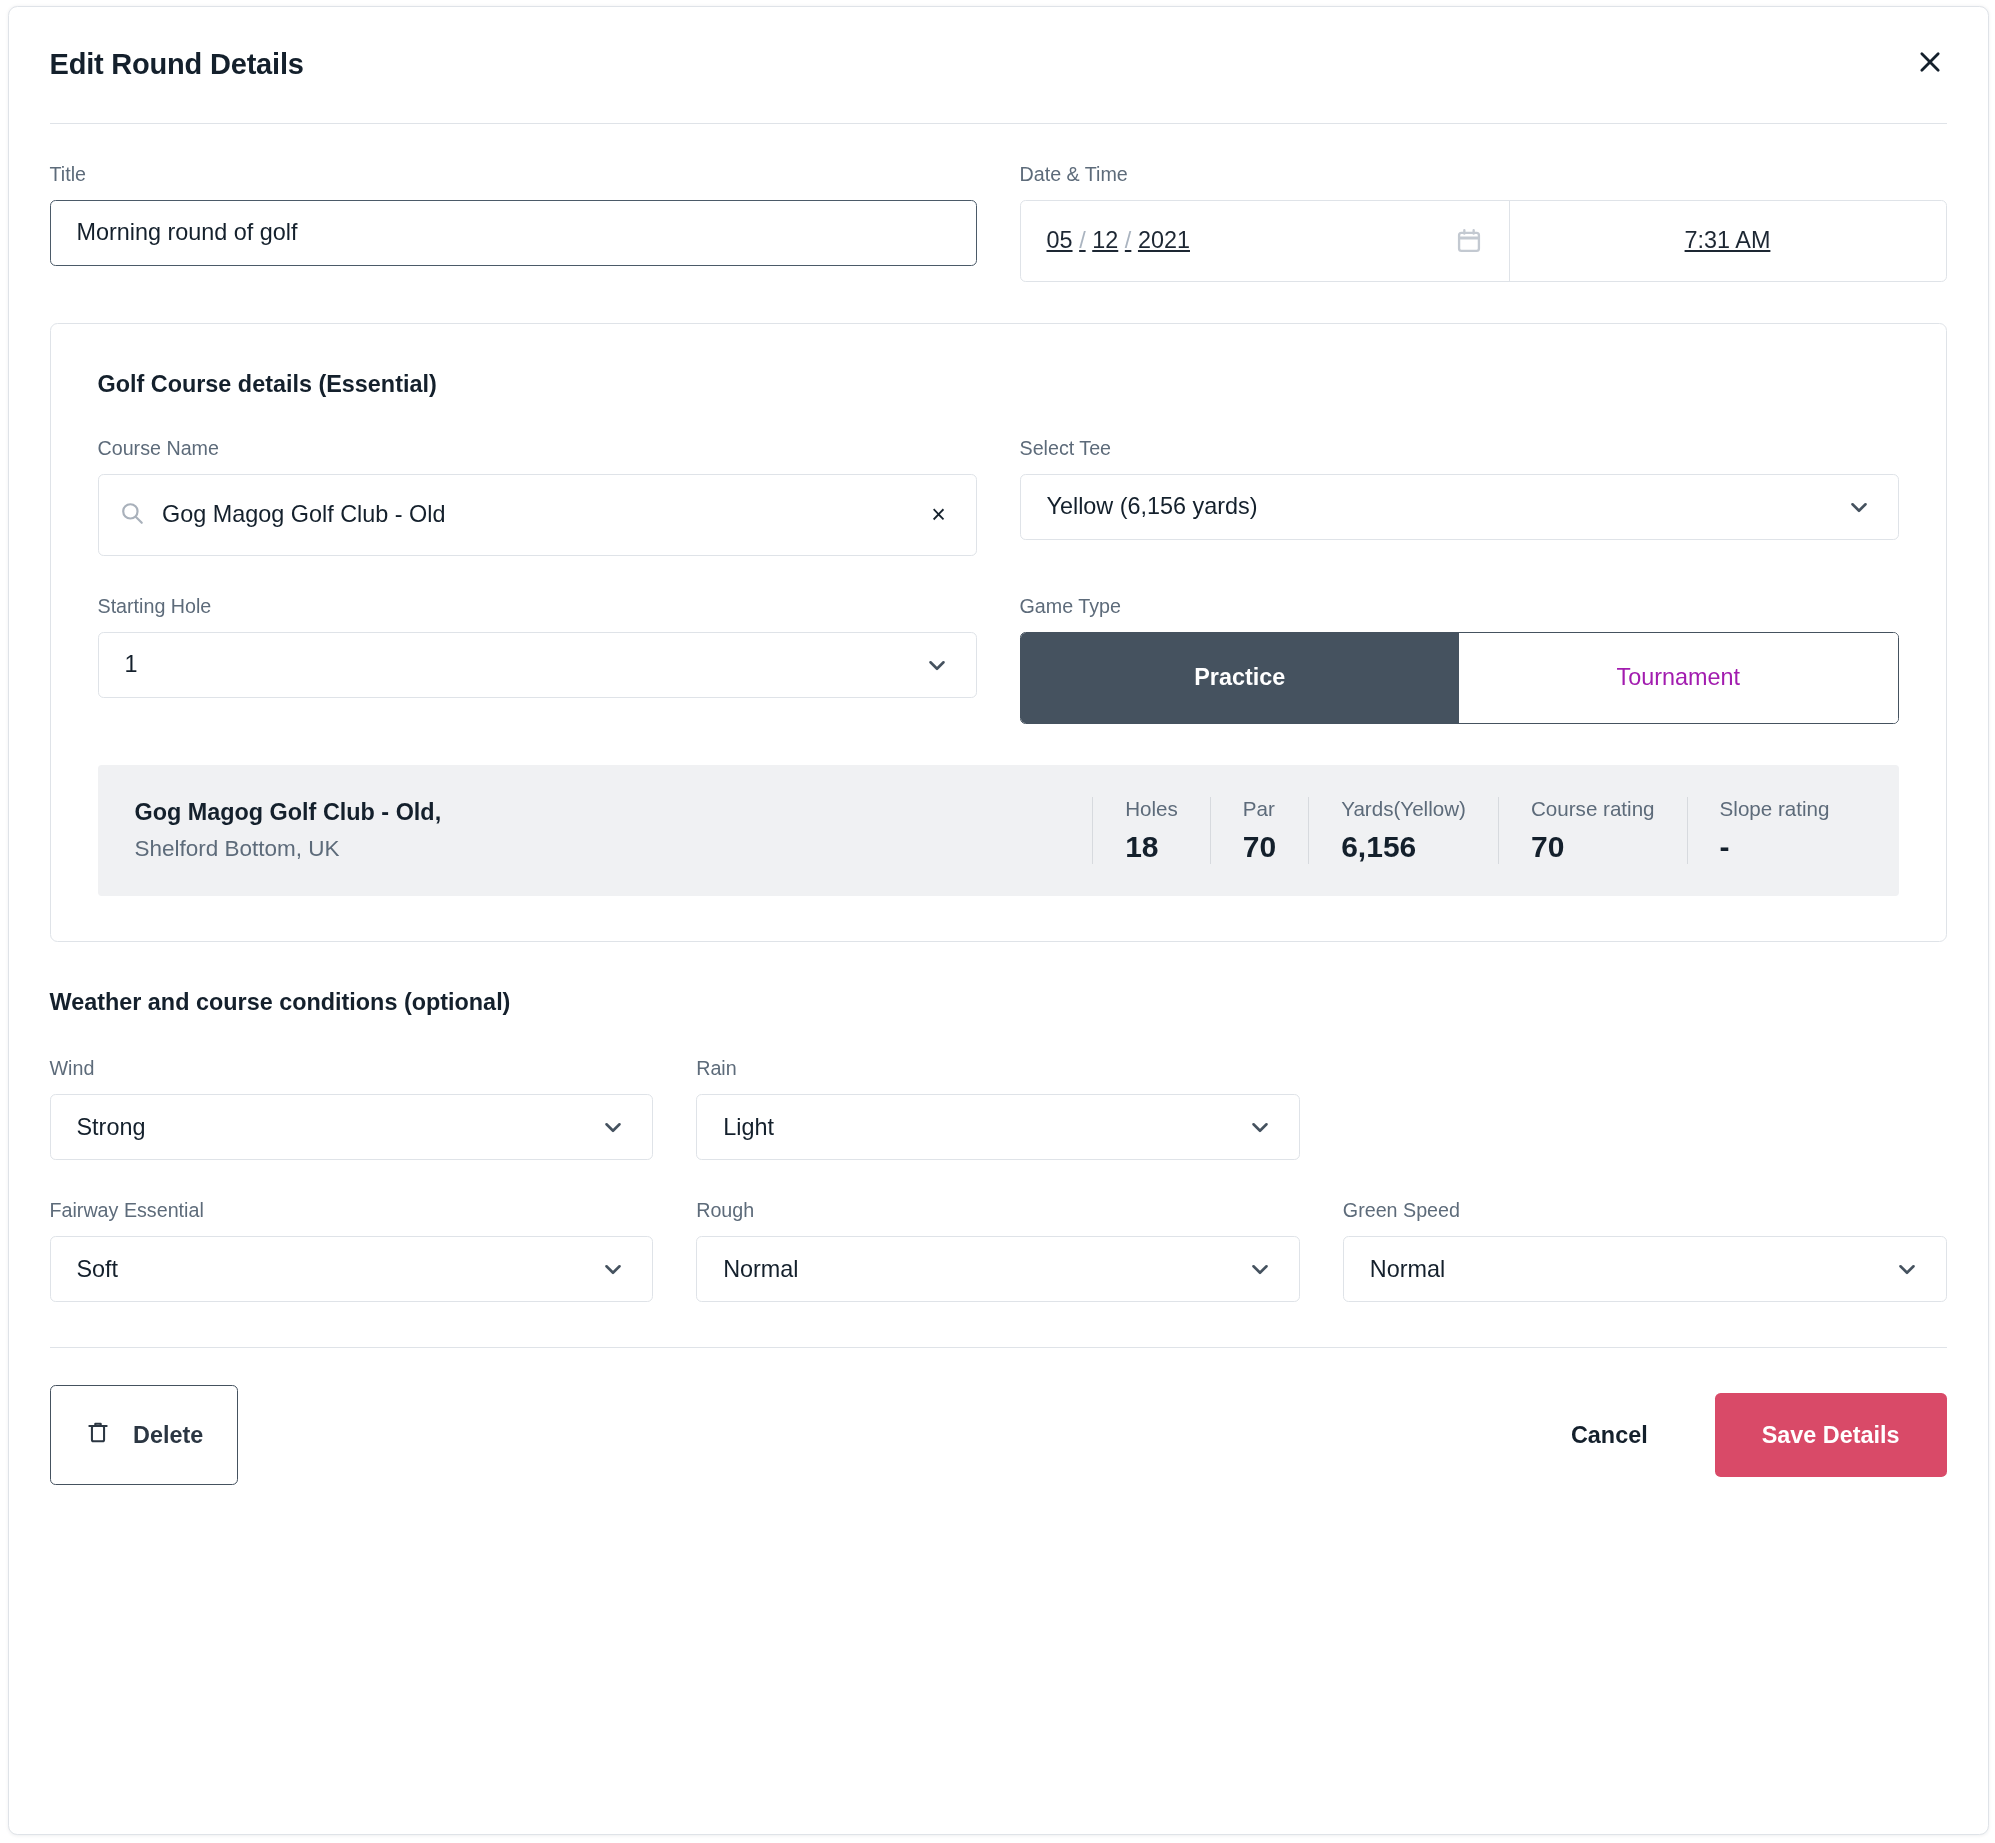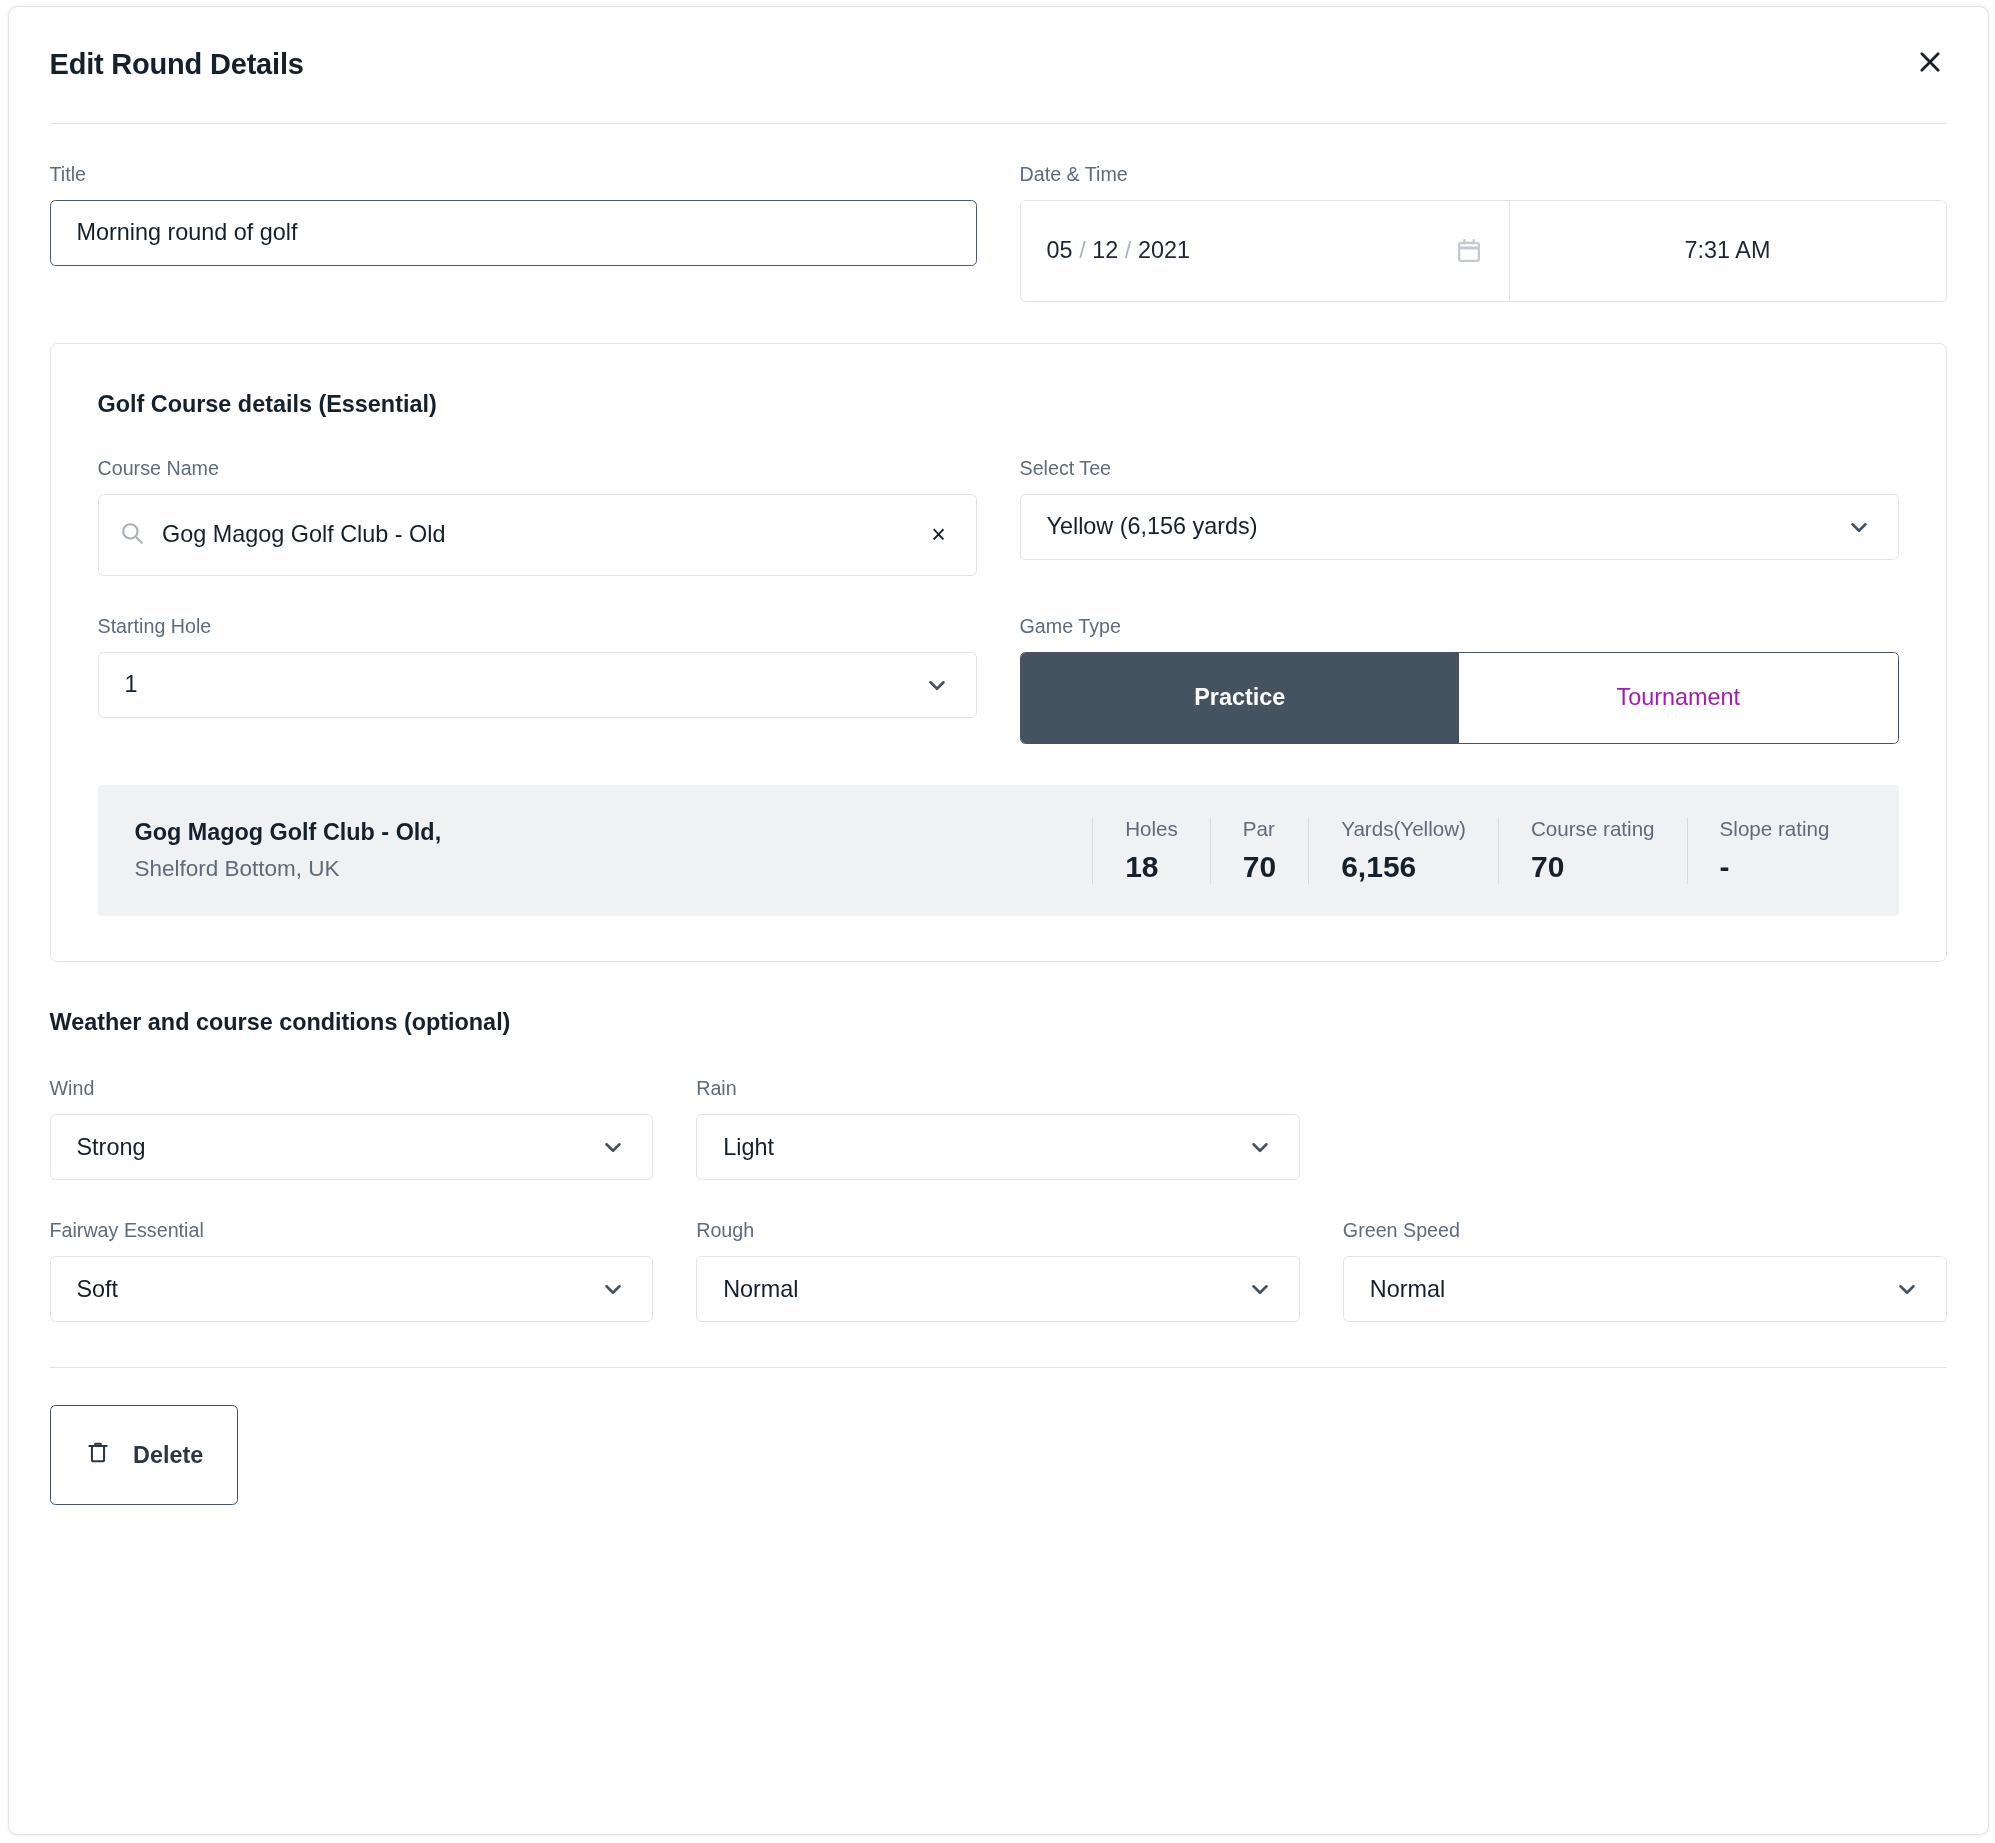--- a/index.html
+++ b/index.html
@@ -88,24 +88,25 @@
   
   .toprow {
     display: flex;
     gap: 43px;
     padding: 39px 41px 0 41px;
   }
   .toprow > div { flex: 1 1 0; min-width: 0; }
 
   .datetime {
     display: flex;
-    height: 102px;
+    height: 82px;
     border: 0.9px solid #dfe3e8;
     border-radius: 5.6px;
     overflow: hidden;
+    text-decoration: underline;
   }
   .date-part {
     flex: 1 1 0;
     display: flex;
     align-items: center;
     padding: 0 26px;
     font-size: 23.4px;
     border-right: 0.9px solid #dfe3e8;
   }
   .date-sep { color: #aab4c0; margin: 0 6.6px; }
@@ -478,16 +479,20 @@
     <button class="btn-delete">
       <span>
         <svg width="26" height="26" viewBox="0 0 24 24" fill="none" stroke="#2b3642" stroke-width="1.9" stroke-linecap="round" stroke-linejoin="round">
           <path d="M4 6.4 H20"></path>
           <path d="M9.5 6.4 V4.4 H14.5 V6.4"></path>
           <rect x="6.4" y="6.4" width="11.2" height="14.2" rx="1.4"></rect>
         </svg>
       </span>
       <span>Delete</span>
     </button>
+    <div class="foot-right">
+      <button class="btn-cancel">Cancel</button>
+      <button class="btn-save" style="background: rgb(217, 74, 104);">Save Details</button>
+    </div>
   </div>
 
 </div>
 
 
 </body></html>

